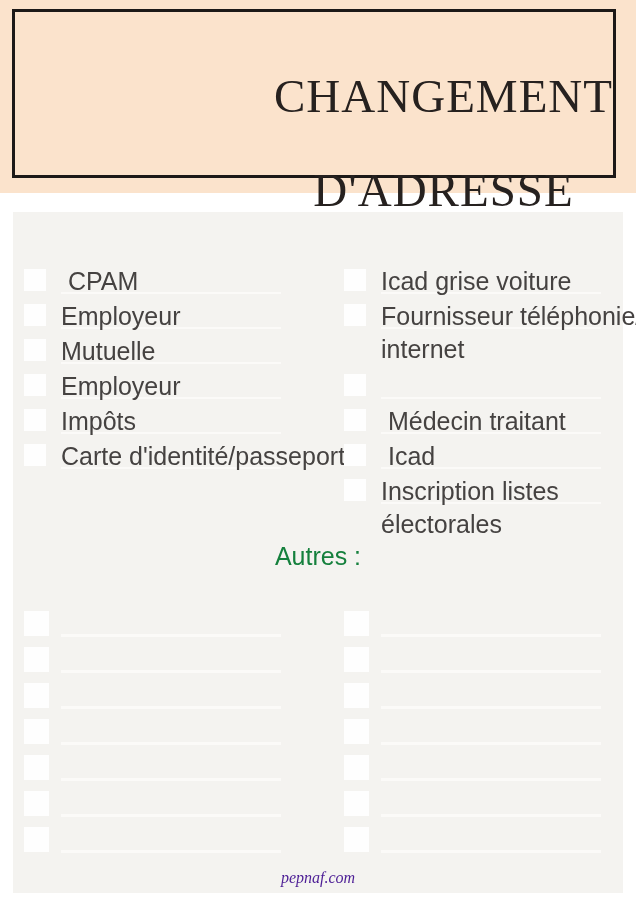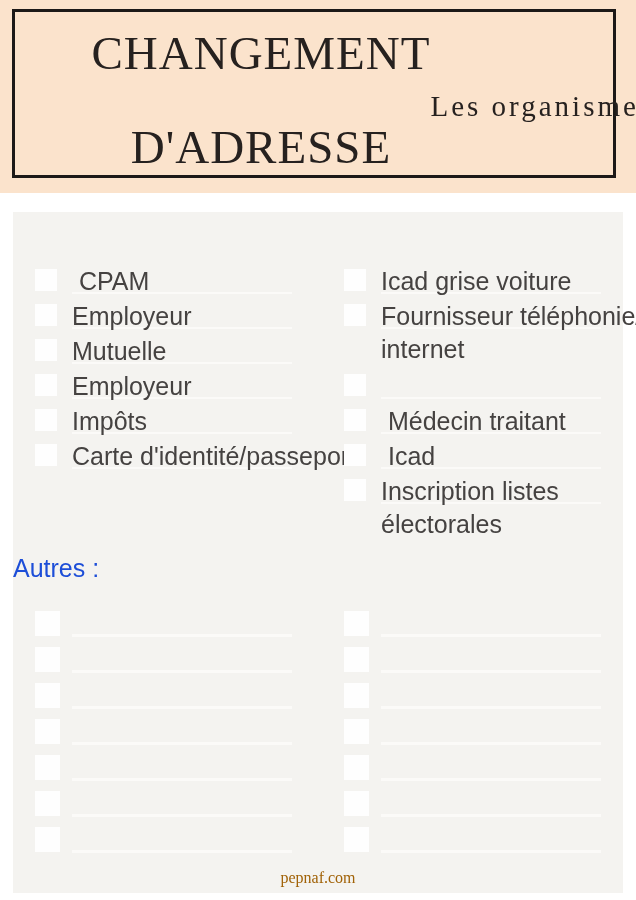--- a/index.html
+++ b/index.html
@@ -9,21 +9,21 @@
   }
 
   
   .header{
     position:absolute;left:0;top:0;width:636px;height:193px;
     background:#fbe3cc;
   }
   .header-frame{
     position:absolute;left:12px;right:20px;top:9px;bottom:15px;
     border:3px solid #1c1917;
-    display:flex;flex-direction:row;align-items:center;justify-content:flex-start;
+    display:flex;flex-direction:column;align-items:flex-end;justify-content:flex-start;
     padding-top:14px;box-sizing:border-box;
   }
   .title{
     font-family:"Liberation Serif", serif;
     font-size:47px;line-height:47px;letter-spacing:1px;
     color:#26211f;text-align:center;white-space:pre;
   }
   .subtitle{
     margin-top:11px;
     font-family:"Liberation Serif", serif;
@@ -36,59 +36,59 @@
     position:absolute;left:13px;right:13px;top:212px;bottom:7px;
     background:#f4f3f0;
   }
 
   
   .checklist{
     position:absolute;left:0;top:56px;width:100%;
     display:flex;
   }
   .col{width:305px;box-sizing:border-box;}
-  .col-left{padding-left:22px;}
+  .col-left{padding-left:11px;}
   .col-right{padding-left:26px;}
 
   .item-row{position:relative;height:35px;}
   .item-row.double{height:70px;}
   .item-row .checkbox{
     position:absolute;left:0;top:1px;width:22px;height:22px;background:#fefefe;
   }
   .item-row .label{
     position:absolute;left:37px;top:-3px;
     font-size:25px;line-height:33px;color:#454241;white-space:pre;
   }
   .item-row .line{
     position:absolute;left:37px;top:24px;width:220px;height:2px;background:#fbfaf8;
   }
 
   
   .others-heading{
-    position:absolute;left:0;top:342px;width:100%;
-    text-align:left;font-size:25px;color:#1d4ed8;white-space:pre;
+    position:absolute;left:0;top:330px;width:100%;
+    text-align:center;font-size:25px;color:#15803d;white-space:pre;
   }
   .others-rows{
     position:absolute;left:0;top:399px;width:100%;
     display:flex;
   }
   .blank-row{position:relative;height:36px;}
   .blank-row .checkbox{
     position:absolute;left:0;top:0;width:25px;height:25px;background:#fefefe;
   }
   .blank-row .write-line{
     position:absolute;left:37px;top:23px;width:220px;height:3px;background:#fbfaf8;
   }
 
   
   .footer{
     position:absolute;left:0;bottom:6px;width:100%;
     text-align:center;
-    font-family:"Liberation Serif", serif;
-    font-size:16px;color:#a16207;
+    font-family:"Liberation Serif", serif;font-style:italic;
+    font-size:16px;color:#4c1d95;
   }
 </style>
 </head>
 <body>
 
 <div class="header">
   <div class="header-frame">
     <div class="title">
       <span>CHANGEMENT</span><br>
       <span>D'ADRESSE</span>

